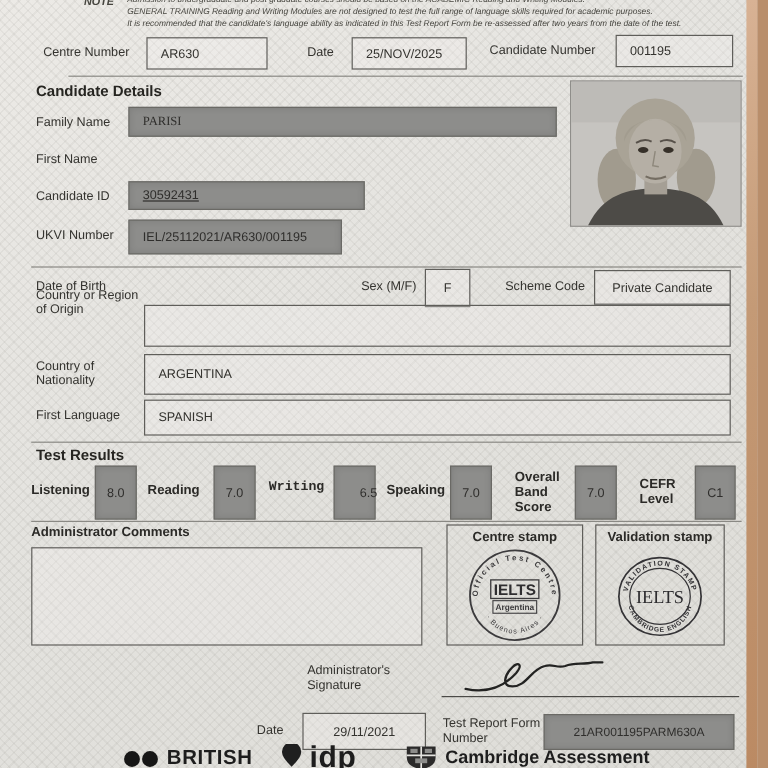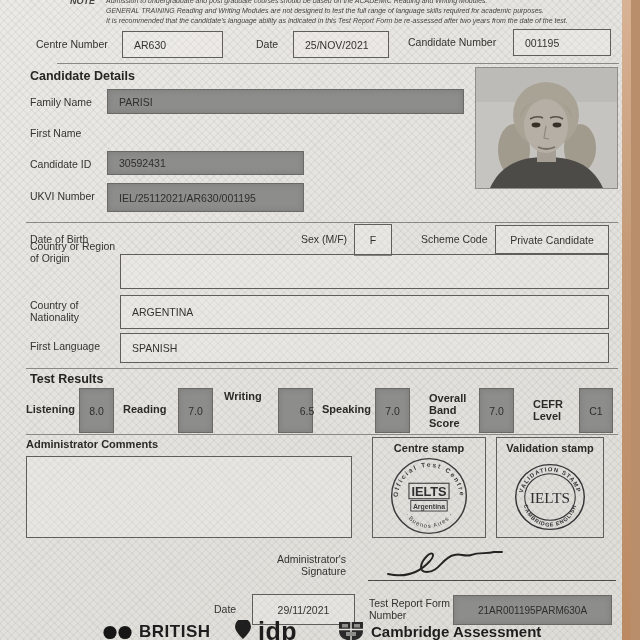--- a/index.html
+++ b/index.html
@@ -55,38 +55,38 @@
 <div class="paper">
 
   <div class="abs note" style="left:70px; top:-5px; font-weight:bold; font-size:9px;">NOTE</div>
   <div class="abs note" style="left:106px; top:-4px;">Admission to undergraduate and post graduate courses should be based on the ACADEMIC Reading and Writing Modules.</div>
   <div class="abs note" style="left:106px; top:6px;">GENERAL TRAINING Reading and Writing Modules are not designed to test the full range of language skills required for academic purposes.</div>
   <div class="abs note" style="left:106px; top:16px;">It is recommended that the candidate's language ability as indicated in this Test Report Form be re-assessed after two years from the date of the test.</div>
 
   <div class="abs lbl" style="left:36px; top:38px;">Centre Number</div>
   <div class="box pad" style="left:122px; top:31px; width:101px; height:27px;">AR630</div>
   <div class="abs lbl" style="left:256px; top:38px;">Date</div>
-  <div class="box pad" style="left:293px; top:31px; width:96px; height:27px;">25/NOV/2021</div>
+  <div class="box pad" style="left:293px; top:31px; width:96px; height:27px;">25/NOV/2025</div>
   <div class="abs lbl" style="left:408px; top:36px;">Candidate Number</div>
   <div class="box pad" style="left:513px; top:29px; width:98px; height:27px;">001195</div>
 
   <div class="hr" style="left:57px; top:63px; width:562px;"></div>
 
   <div class="abs sect" style="left:30px; top:69px;">Candidate Details</div>
 
   <div class="abs lbl" style="left:30px; top:96px;">Family Name</div>
-  <div class="gbox pad" style="left:107px; top:89px; width:357px; height:25px;">PARISI</div>
+  <div class="gbox pad" style="left:107px; top:89px; width:357px; height:25px;font-family:Liberation Serif, serif;">PARISI</div>
 
   <div class="abs lbl" style="left:30px; top:127px;">First Name</div>
 
   <div class="abs lbl" style="left:30px; top:158px;">Candidate ID</div>
-  <div class="gbox pad" style="left:107px; top:151px; width:197px; height:24px;">30592431</div>
+  <div class="gbox pad" style="left:107px; top:151px; width:197px; height:24px;text-decoration:underline;">30592431</div>
 
   <div class="abs lbl" style="left:30px; top:190px;">UKVI Number</div>
-  <div class="gbox pad" style="left:107px; top:183px; width:197px; height:29px;">IEL/25112021/AR630/001195</div>
+  <div class="gbox pad" style="left:107px; top:183px; width:178px; height:29px;">IEL/25112021/AR630/001195</div>
 
   <div class="abs" style="left:475px; top:67px; width:143px; height:122px; border:1px solid #8f8e8a; background:#c7c5c1;">
     <svg width="141" height="120" viewBox="0 0 141 120">
       <rect x="0" y="0" width="141" height="120" fill="#c6c4c0"></rect>
       <rect x="0" y="0" width="141" height="34" fill="#bdbbb7"></rect>
       <ellipse cx="38" cy="82" rx="16" ry="26" fill="#a19b8e"></ellipse>
       <ellipse cx="104" cy="80" rx="16" ry="24" fill="#a19b8e"></ellipse>
       <path d="M 14,120 C 26,94 48,89 70,89 C 93,89 115,94 127,120 Z" fill="#4d4b47"></path>
       <rect x="61" y="76" width="19" height="18" fill="#a59f95"></rect>
       <ellipse cx="70" cy="47" rx="33" ry="33" fill="#a9a396"></ellipse>
@@ -122,21 +122,21 @@
   <div class="hr" style="left:26px; top:368px; width:592px;"></div>
 
   <div class="abs sect" style="left:30px; top:372px;">Test Results</div>
 
   <div class="abs score-lbl" style="left:26px; top:403px;">Listening</div>
   <div class="gbox ctr" style="left:79px; top:388px; width:35px; height:45px;">8.0</div>
 
   <div class="abs score-lbl" style="left:123px; top:403px;">Reading</div>
   <div class="gbox ctr" style="left:178px; top:388px; width:35px; height:45px;">7.0</div>
 
-  <div class="abs score-lbl" style="left:224px; top:390px;">Writing</div>
+  <div class="abs score-lbl" style="left:224px; top:400px;font-family:Liberation Mono, monospace;">Writing</div>
   <div class="gbox ctr" style="left:278px; top:388px; width:35px; height:45px;padding-left:23px;">6.5</div>
 
   <div class="abs score-lbl" style="left:322px; top:403px;">Speaking</div>
   <div class="gbox ctr" style="left:375px; top:388px; width:35px; height:45px;">7.0</div>
 
   <div class="abs score-lbl" style="left:429px; top:392px; width:50px;">Overall Band Score</div>
   <div class="gbox ctr" style="left:479px; top:388px; width:35px; height:45px;">7.0</div>
 
   <div class="abs score-lbl" style="left:533px; top:398px; width:40px;">CEFR Level</div>
   <div class="gbox ctr" style="left:579px; top:388px; width:34px; height:45px;">C1</div>
@@ -179,21 +179,21 @@
       <text font-size="6.2" font-weight="bold" fill="#343336" letter-spacing="1.2">
         <textPath href="#vArcTop" startOffset="50%" text-anchor="middle">VALIDATION STAMP</textPath>
       </text>
       <text class="big" x="42" y="48" font-size="16" fill="#2d2c2f" text-anchor="middle" font-family="Liberation Serif, serif">IELTS</text>
       <text font-size="5.8" font-weight="bold" fill="#343336" letter-spacing="0.8">
         <textPath href="#vArcBot" startOffset="50%" text-anchor="middle">CAMBRIDGE ENGLISH</textPath>
       </text>
     </svg>
   </div>
 
-  <div class="abs lbl" style="left:256px; top:553px; width:90px;text-align:right;">Administrator's Signature</div>
+  <div class="abs lbl" style="left:256px; top:553px; width:90px;">Administrator's Signature</div>
   <svg class="abs" style="left:382px; top:546px;" width="125" height="36" viewBox="0 0 125 36">
     <path d="M 6,28 C 24,32 38,26 48,15 C 54,8 50,5 45,10 C 38,17 36,26 45,26 C 57,26 60,12 72,9 C 79,7 82,11 89,9 C 97,6 104,8 112,6 L 120,6" stroke="#232322" stroke-width="1.9" fill="none" stroke-linecap="round"></path>
   </svg>
   <div class="hr" style="left:368px; top:580px; width:248px; background:#4b4a47;"></div>
 
   <div class="abs lbl" style="left:214px; top:603px;">Date</div>
   <div class="box ctr" style="left:252px; top:594px; width:103px; height:31px;">29/11/2021</div>
   <div class="abs lbl" style="left:369px; top:597px; width:82px;">Test Report Form Number</div>
   <div class="gbox ctr" style="left:453px; top:595px; width:159px; height:30px; font-size:10px;">21AR001195PARM630A</div>
 

